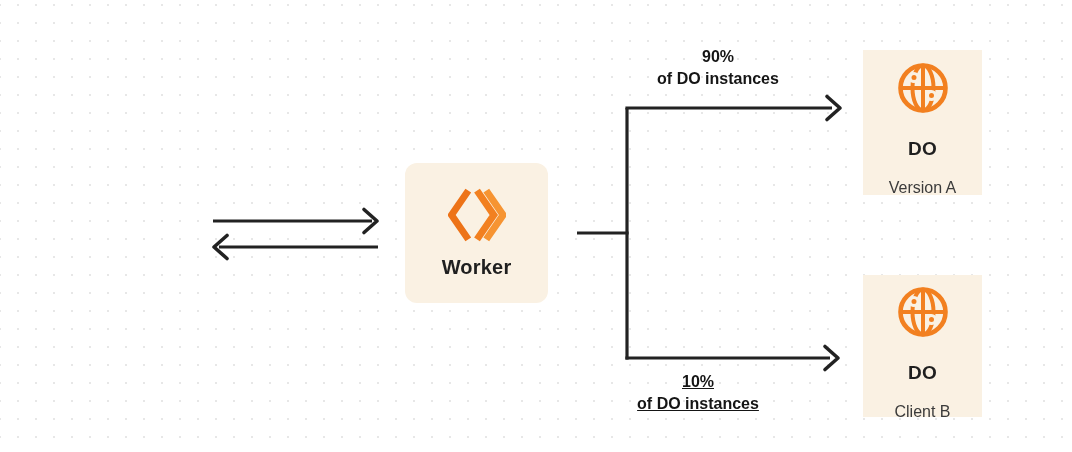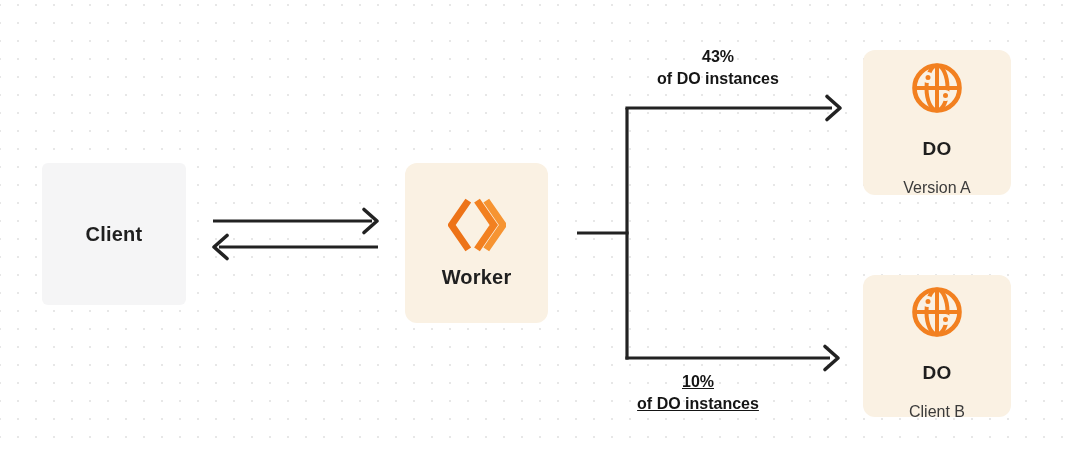--- a/index.html
+++ b/index.html
@@ -14,26 +14,26 @@
     background-position:9px 14px;
   }
   .connectors{position:absolute;left:0;top:0;width:1072px;height:452px;}
   .node{position:absolute;display:flex;flex-direction:column;align-items:center;justify-content:center;box-sizing:border-box;}
   .node-client{
     left:42px;top:163px;width:144px;height:142px;
     background:#f5f5f6;border-radius:6px;
   }
   .node-client .title{font-size:20px;font-weight:700;color:#1f1f1f;letter-spacing:.2px;}
   .node-worker{
-    left:405px;top:163px;width:143px;height:160px;
+    left:405px;top:163px;width:143px;height:140px;
     background:#faf1e3;border-radius:12px;justify-content:center;
   }
   .node-worker .title{font-size:20px;font-weight:700;color:#1f1f1f;margin-top:13px;letter-spacing:.2px;}
   .node-do{
-    width:148px;background:#faf1e3;border-radius:12px;
+    width:119px;background:#faf1e3;border-radius:0;
     padding-top:12px;
   }
   .node-do-a{left:863px;top:50px;height:145px;}
   .node-do-b{left:863px;top:275px;height:142px;}
   .node-do .do-title{font-size:19px;font-weight:700;color:#1f1f1f;margin-top:22px;letter-spacing:.2px;}
   .node-do .do-subtitle{font-size:16px;font-weight:400;color:#3b3b3b;margin-top:19px;}
   .edge-label{
     position:absolute;width:220px;text-align:center;
     font-size:16px;font-weight:700;color:#151515;line-height:22px;
   }
@@ -56,23 +56,20 @@
     <path d="M577 233 H628.6" stroke="#222222" stroke-width="3.2"></path>
     <path d="M627 359.6 V108" stroke="#222222" stroke-width="3.2"></path>
 
     <path d="M625.4 108 H832" stroke="#222222" stroke-width="3.2"></path>
     <path d="M827 96.5 L840 108 L827 119.5" stroke="#222222" stroke-width="3.6" stroke-linecap="round" stroke-linejoin="round"></path>
 
     <path d="M625.4 358 H830" stroke="#222222" stroke-width="3.2"></path>
     <path d="M825 346.5 L838 358 L825 369.5" stroke="#222222" stroke-width="3.6" stroke-linecap="round" stroke-linejoin="round"></path>
   </svg>
 
-  <div class="node node-client">
-    <span class="title">Client</span>
-  </div>
 
   <div class="node node-worker">
     <span class="icon-slot">
       <svg width="58" height="56" viewBox="0 0 50 48" fill="none">
         <path d="M17.5 3 L3 24 L17.5 45" stroke="#ed7318" stroke-width="6"></path>
         <path d="M25 3 L39.5 24 L25 45" stroke="#f28020" stroke-width="6"></path>
         <path d="M33 3 L47.5 24 L33 45" stroke="#f69432" stroke-width="6"></path>
       </svg>
     </span>
     <span class="title">Worker</span>
@@ -102,21 +99,21 @@
         <path d="M28 5.5 V50.5" stroke="#f28020" stroke-width="4"></path>
         <circle cx="19" cy="17.5" r="4" fill="#f28020" stroke="#faf1e3" stroke-width="3"></circle>
         <circle cx="36.5" cy="35.5" r="4" fill="#f28020" stroke="#faf1e3" stroke-width="3"></circle>
       </svg>
     </span>
     <span class="do-title">DO</span>
     <span class="do-subtitle">Client B</span>
   </div>
 
   <div class="edge-label edge-label-top">
-    <div>43%</div>
+    <div>90%</div>
     <div>of DO instances</div>
   </div>
   <div class="edge-label edge-label-bottom">
     <div>10%</div>
     <div>of DO instances</div>
   </div>
 
 </div>
 
 </body></html>

